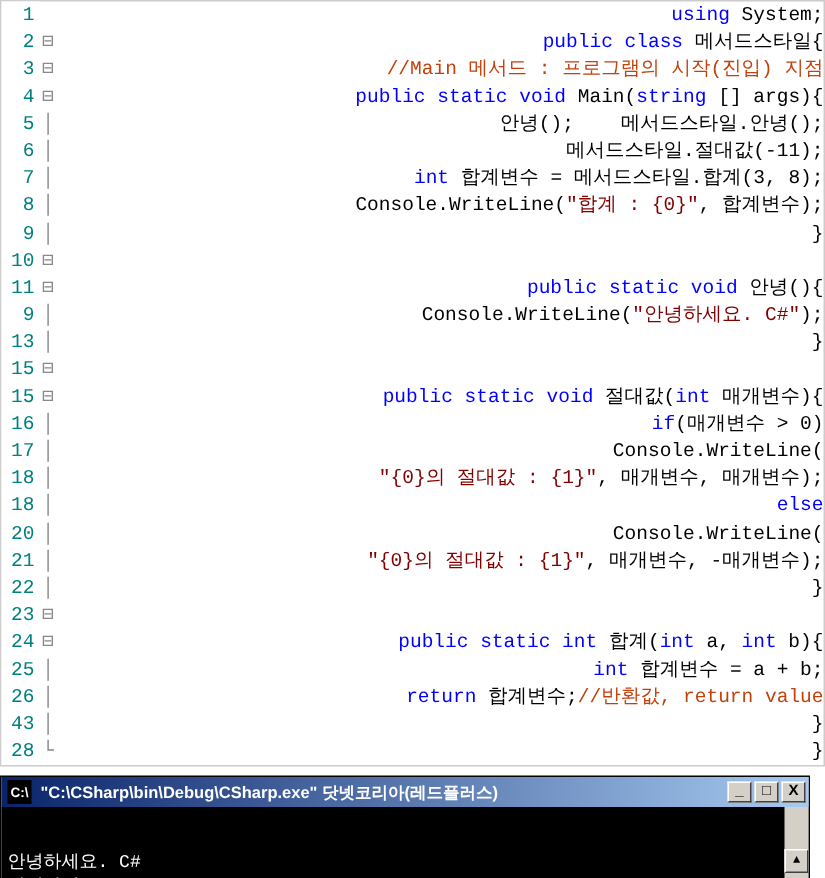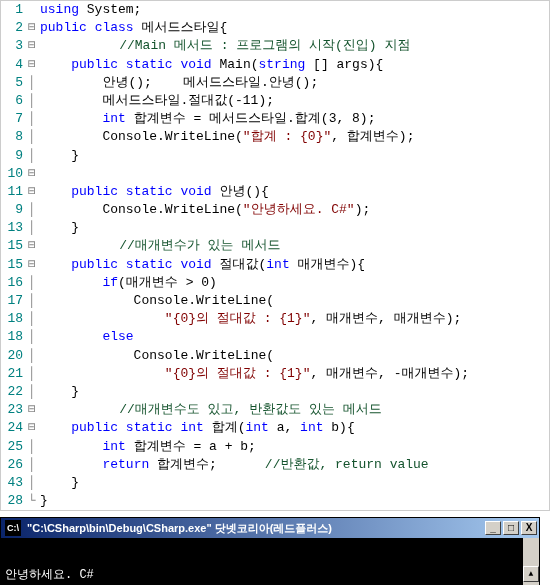--- a/index.html
+++ b/index.html
@@ -1,24 +1,24 @@
 <!DOCTYPE html>
 <html><head>
 <meta charset="utf-8">
 <style>
 * { margin: 0; padding: 0; box-sizing: border-box; }
 body { font-family: 'Courier New', monospace; font-size: 13px; background: #fff; width: 550px; }
 .editor { background: #fff; border: 1px solid #ccc; }
 .line { display: flex; white-space: pre; line-height: 1.4; }
 .lineno { width: 25px; text-align: right; color: #008080; background: #fff; padding-right: 3px; user-select: none; }
 .fold { width: 12px; text-align: center; color: #888; user-select: none; border-right: 0; }
-.code { flex: 1; padding-left: 2px; }
+.code { flex: 1; padding-left: 2px; text-align: right; }
 .kw { color: #0000ff; }
 .str { color: #800000; }
-.com { color: #14532d; margin-left: 48px; }
+.com { color: #c2410c; }
 .txt { color: #000; }
 .console-window { margin-top: 6px; border: 1px solid #000; width: 540px; }
 .titlebar { background: #0a246a; background: linear-gradient(to right, #0a246a, #a6caf0); color: #fff; display: flex; align-items: center; height: 20px; font-family: 'MS Sans Serif', sans-serif; font-size: 11px; font-weight: bold; }
 .titlebar-icon { width: 16px; height: 16px; background: #000; margin: 2px 4px; display: flex; align-items: center; justify-content: center; font-size: 9px; color: #fff; }
 .titlebar-text { flex: 1; padding-left: 2px; }
 .win-btns { display: flex; padding-right: 2px; gap: 2px; }
 .win-btn { width: 16px; height: 14px; background: #d4d0c8; border: 1px solid #fff; border-right-color: #404040; border-bottom-color: #404040; font-size: 10px; line-height: 12px; text-align: center; font-family: sans-serif; font-weight: bold; color: #000; }
 .console-body { background: #000; color: #fff; font-family: 'Courier New', monospace; font-size: 12px; padding: 2px 4px; white-space: pre; position: relative; min-height: 90px; }
 .console-scroll { position: absolute; right: 0; top: 0; width: 16px; height: 100%; background: #d4d0c8; }
 .console-scroll .arrow { width: 16px; height: 16px; background: #d4d0c8; border: 1px solid #fff; border-right-color: #404040; border-bottom-color: #404040; font-size: 8px; text-align: center; line-height: 14px; color: #000; }
@@ -34,30 +34,30 @@
     <div class="line"><span class="lineno">4</span><span class="fold">⊟</span><span class="code"><span class="txt">    </span><span class="kw">public</span><span class="txt"> </span><span class="kw">static</span><span class="txt"> </span><span class="kw">void</span><span class="txt"> Main(</span><span class="kw">string</span><span class="txt"> [] args){</span></span></div>
     <div class="line"><span class="lineno">5</span><span class="fold">│</span><span class="code"><span class="txt">        안녕();    메서드스타일.안녕();</span></span></div>
     <div class="line"><span class="lineno">6</span><span class="fold">│</span><span class="code"><span class="txt">        메서드스타일.절대값(-11);</span></span></div>
     <div class="line"><span class="lineno">7</span><span class="fold">│</span><span class="code"><span class="txt">        </span><span class="kw">int</span><span class="txt"> 합계변수 = 메서드스타일.합계(3, 8);</span></span></div>
     <div class="line"><span class="lineno">8</span><span class="fold">│</span><span class="code"><span class="txt">        Console.WriteLine(</span><span class="str">"합계 : {0}"</span><span class="txt">, 합계변수);</span></span></div>
     <div class="line"><span class="lineno">9</span><span class="fold">│</span><span class="code"><span class="txt">    }</span></span></div>
     <div class="line"><span class="lineno">10</span><span class="fold">⊟</span><span class="code"><span class="txt">    </span></span></div>
     <div class="line"><span class="lineno">11</span><span class="fold">⊟</span><span class="code"><span class="txt">    </span><span class="kw">public</span><span class="txt"> </span><span class="kw">static</span><span class="txt"> </span><span class="kw">void</span><span class="txt"> 안녕(){</span></span></div>
     <div class="line"><span class="lineno">9</span><span class="fold">│</span><span class="code"><span class="txt">        Console.WriteLine(</span><span class="str">"안녕하세요. C#"</span><span class="txt">);</span></span></div>
     <div class="line"><span class="lineno">13</span><span class="fold">│</span><span class="code"><span class="txt">    }</span></span></div>
-    <div class="line"><span class="lineno">15</span><span class="fold">⊟</span><span class="code"><span class="txt">    </span><span class="com">//매개변수가 있는 메서드</span></span></div>
+    <div class="line"><span class="lineno">15</span><span class="fold">⊟</span><span class="code"><span class="txt">    </span></span></div>
     <div class="line"><span class="lineno">15</span><span class="fold">⊟</span><span class="code"><span class="txt">    </span><span class="kw">public</span><span class="txt"> </span><span class="kw">static</span><span class="txt"> </span><span class="kw">void</span><span class="txt"> 절대값(</span><span class="kw">int</span><span class="txt"> 매개변수){</span></span></div>
     <div class="line"><span class="lineno">16</span><span class="fold">│</span><span class="code"><span class="txt">        </span><span class="kw">if</span><span class="txt">(매개변수 &gt; 0)</span></span></div>
     <div class="line"><span class="lineno">17</span><span class="fold">│</span><span class="code"><span class="txt">            Console.WriteLine(</span></span></div>
     <div class="line"><span class="lineno">18</span><span class="fold">│</span><span class="code"><span class="txt">                </span><span class="str">"{0}의 절대값 : {1}"</span><span class="txt">, 매개변수, 매개변수);</span></span></div>
     <div class="line"><span class="lineno">18</span><span class="fold">│</span><span class="code"><span class="txt">        </span><span class="kw">else</span></span></div>
     <div class="line"><span class="lineno">20</span><span class="fold">│</span><span class="code"><span class="txt">            Console.WriteLine(</span></span></div>
     <div class="line"><span class="lineno">21</span><span class="fold">│</span><span class="code"><span class="txt">                </span><span class="str">"{0}의 절대값 : {1}"</span><span class="txt">, 매개변수, -매개변수);</span></span></div>
     <div class="line"><span class="lineno">22</span><span class="fold">│</span><span class="code"><span class="txt">    }</span></span></div>
-    <div class="line"><span class="lineno">23</span><span class="fold">⊟</span><span class="code"><span class="txt">    </span><span class="com">//매개변수도 있고, 반환값도 있는 메서드</span></span></div>
+    <div class="line"><span class="lineno">23</span><span class="fold">⊟</span><span class="code"><span class="txt">    </span></span></div>
     <div class="line"><span class="lineno">24</span><span class="fold">⊟</span><span class="code"><span class="txt">    </span><span class="kw">public</span><span class="txt"> </span><span class="kw">static</span><span class="txt"> </span><span class="kw">int</span><span class="txt"> 합계(</span><span class="kw">int</span><span class="txt"> a, </span><span class="kw">int</span><span class="txt"> b){</span></span></div>
     <div class="line"><span class="lineno">25</span><span class="fold">│</span><span class="code"><span class="txt">        </span><span class="kw">int</span><span class="txt"> 합계변수 = a + b;</span></span></div>
     <div class="line"><span class="lineno">26</span><span class="fold">│</span><span class="code"><span class="txt">        </span><span class="kw">return</span><span class="txt"> 합계변수;</span><span class="com">//반환값, return value</span></span></div>
     <div class="line"><span class="lineno">43</span><span class="fold">│</span><span class="code"><span class="txt">    }</span></span></div>
     <div class="line"><span class="lineno">28</span><span class="fold">└</span><span class="code"><span class="txt">}</span></span></div>
   </div>
 
 <div class="console-window">
   <div class="titlebar">
     <div class="titlebar-icon">C:\</div>

